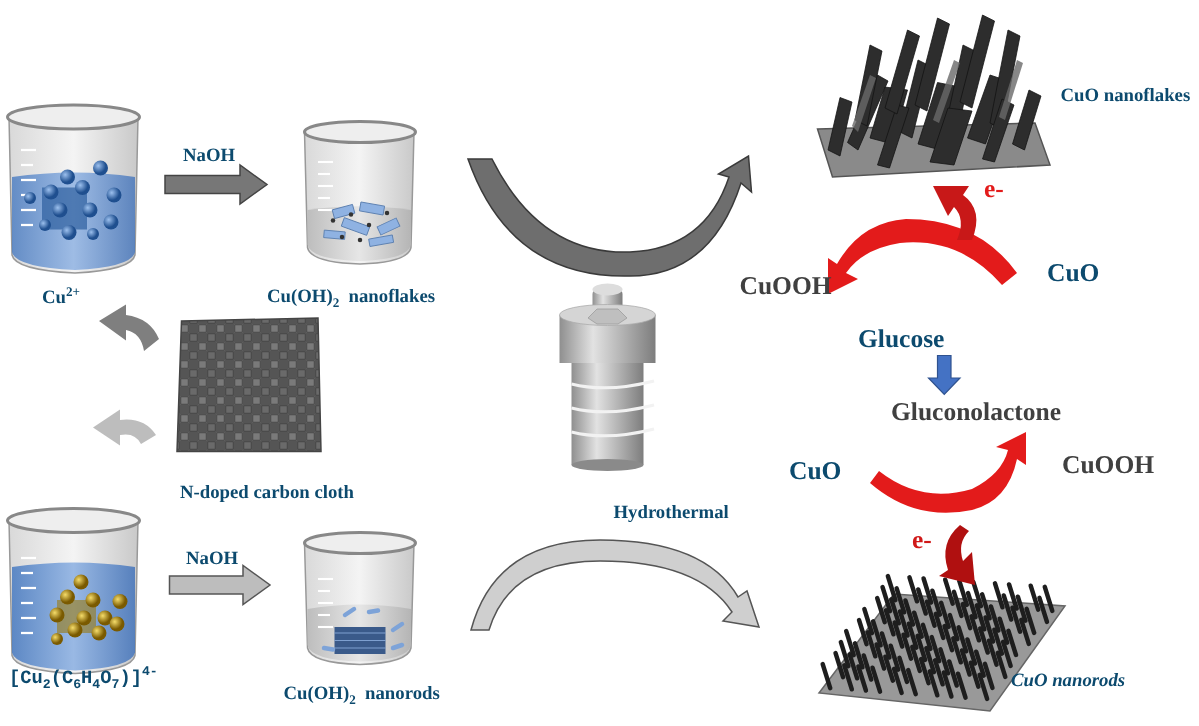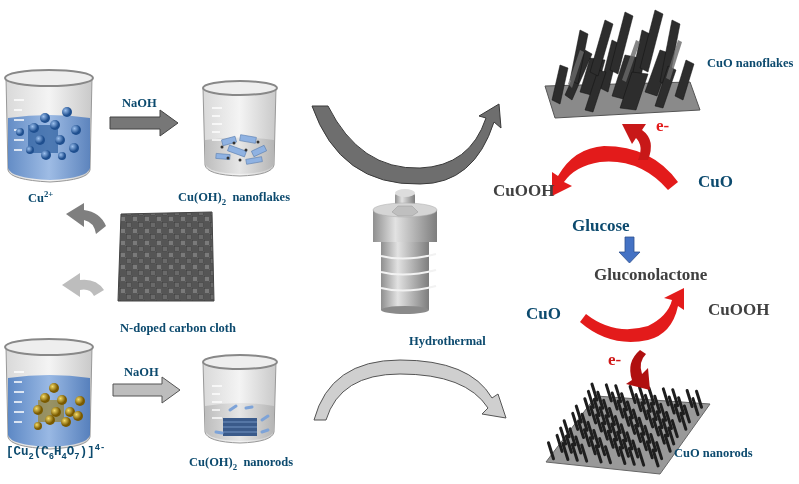--- a/index.html
+++ b/index.html
@@ -358,21 +358,21 @@
 
 <div class="abs lbl lbl-sm" style="left:120px;top:305px;margin-top:16px;">N-doped carbon cloth</div>
 
 <div class="abs lbl lbl-sm" style="left:6px;top:443px;font-family:Liberation Mono, monospace;"><span>[Cu</span><sub>2</sub><span>(C</span><sub>6</sub><span>H</span><sub>4</sub><span>O</span><sub>7</sub><span>)]</span><sup>4-</sup></div>
 
 <div class="abs lbl lbl-sm" style="left:189px;top:455px;white-space:pre;"><span>Cu(OH)</span><sub>2</sub><span>  nanorods</span></div>
 
 <div class="abs lbl lbl-sm" style="left:370px;top:334px;margin-left:39px;">Hydrothermal</div>
 
 <div class="abs lbl lbl-sm" style="left:707px;top:56px;">CuO nanoflakes</div>
-<div class="abs lbl lbl-sm" style="left:674px;top:446px;">CuO nanorods</div>
+<div class="abs lbl lbl-sm" style="left:674px;top:446px;font-style:italic;">CuO nanorods</div>
 
 <div class="abs lbl lbl-lg grey" style="left:493px;top:181px;">CuOOH</div>
 <div class="abs lbl lbl-lg" style="left:698px;top:172px;">CuO</div>
 <div class="abs lbl lbl-lg" style="left:572px;top:216px;">Glucose</div>
 <div class="abs lbl lbl-lg grey" style="left:564px;top:265px;margin-left:30px;">Gluconolactone</div>
 <div class="abs lbl lbl-lg" style="left:526px;top:304px;">CuO</div>
 <div class="abs lbl lbl-lg grey" style="left:708px;top:300px;">CuOOH</div>
 
 <div class="abs lbl lbl-lg" style="left:656px;top:116px;color:#e31b1b;">e-</div>
 <div class="abs lbl lbl-lg" style="left:608px;top:350px;color:#d01818;">e-</div>

